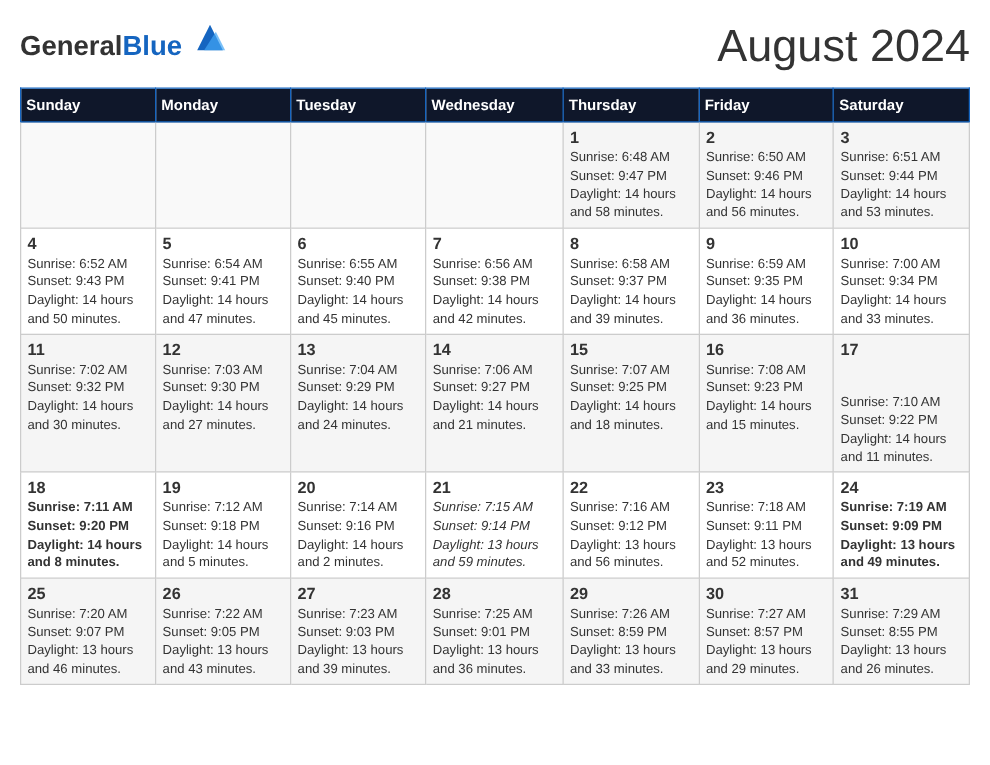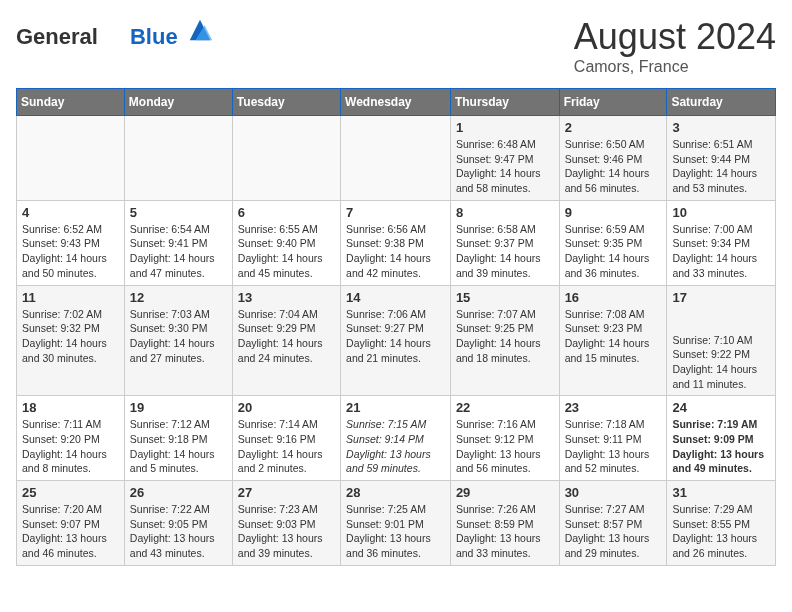--- a/index.html
+++ b/index.html
@@ -19,21 +19,21 @@
     .logo {
       display: flex;
       align-items: center;
     }
     .logo-text {
       font-size: 22px;
       font-weight: bold;
       line-height: 1.1;
     }
     .logo-general { color: #333; }
-    .logo-blue { color: #1565c0; padding-left: 32px; }
+    .logo-blue { color: #1565c0; }
     .logo-icon {
       width: 28px;
       height: 28px;
       margin-left: 2px;
     }
     .title-block {
       text-align: left;
     }
     .month-title {
       font-size: 36px;
@@ -43,21 +43,21 @@
     .location {
       font-size: 16px;
       color: #555;
     }
     .calendar {
       width: 100%;
       border-collapse: collapse;
       font-size: 11px;
     }
     .calendar thead th {
-      background-color: #737373;
+      background-color: #0f172a;
       color: #fff;
       padding: 6px 4px;
       text-align: left;
       font-size: 12px;
       font-weight: bold;
       border: 1px solid #1565c0;
     }
     .calendar tbody td {
       border: 1px solid #ccc;
       vertical-align: top;
@@ -98,21 +98,20 @@
         <span class="logo-general">General</span><span class="logo-blue">Blue</span>
         <svg class="logo-icon" viewBox="0 0 30 30" xmlns="http://www.w3.org/2000/svg">
           <polygon points="4,26 15,4 26,26" fill="#1565c0"></polygon>
           <polygon points="10,26 20,10 28,26" fill="#42a5f5" opacity="0.7"></polygon>
         </svg>
       </div>
     </div>
   </div>
   <div class="title-block">
     <div class="month-title">August 2024</div>
-    <div class="location">Camors, France</div>
   </div>
 </div>
 
 <table class="calendar">
   <thead>
     <tr>
     <th>Sunday</th>
         <th>Monday</th>
         <th>Tuesday</th>
         <th>Wednesday</th>
@@ -247,21 +246,21 @@
           <span class="day-number">17</span>
           <div class="day-info" style="white-space: pre-line; margin-top: 28px;">Sunrise: 7:10 AM
 Sunset: 9:22 PM
 Daylight: 14 hours
 and 11 minutes.</div>
         </td>
       </tr>
       <tr>
         <td>
           <span class="day-number">18</span>
-          <div class="day-info" style="white-space: pre-line;">Sunrise: 7:11 AM
+          <div class="day-info" style="white-space: pre-line; font-weight: bold;">Sunrise: 7:11 AM
 Sunset: 9:20 PM
 Daylight: 14 hours
 and 8 minutes.</div>
         </td>
         <td>
           <span class="day-number">19</span>
           <div class="day-info" style="white-space: pre-line;">Sunrise: 7:12 AM
 Sunset: 9:18 PM
 Daylight: 14 hours
 and 5 minutes.</div>

